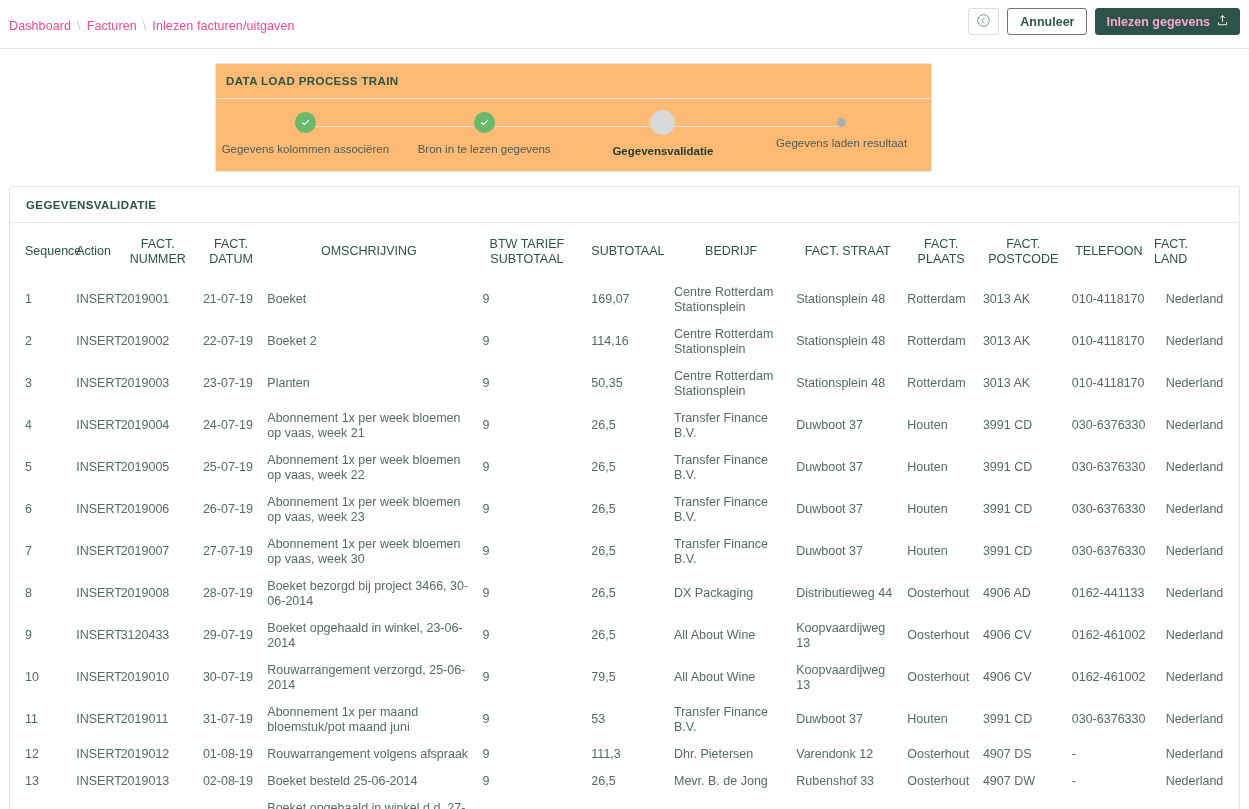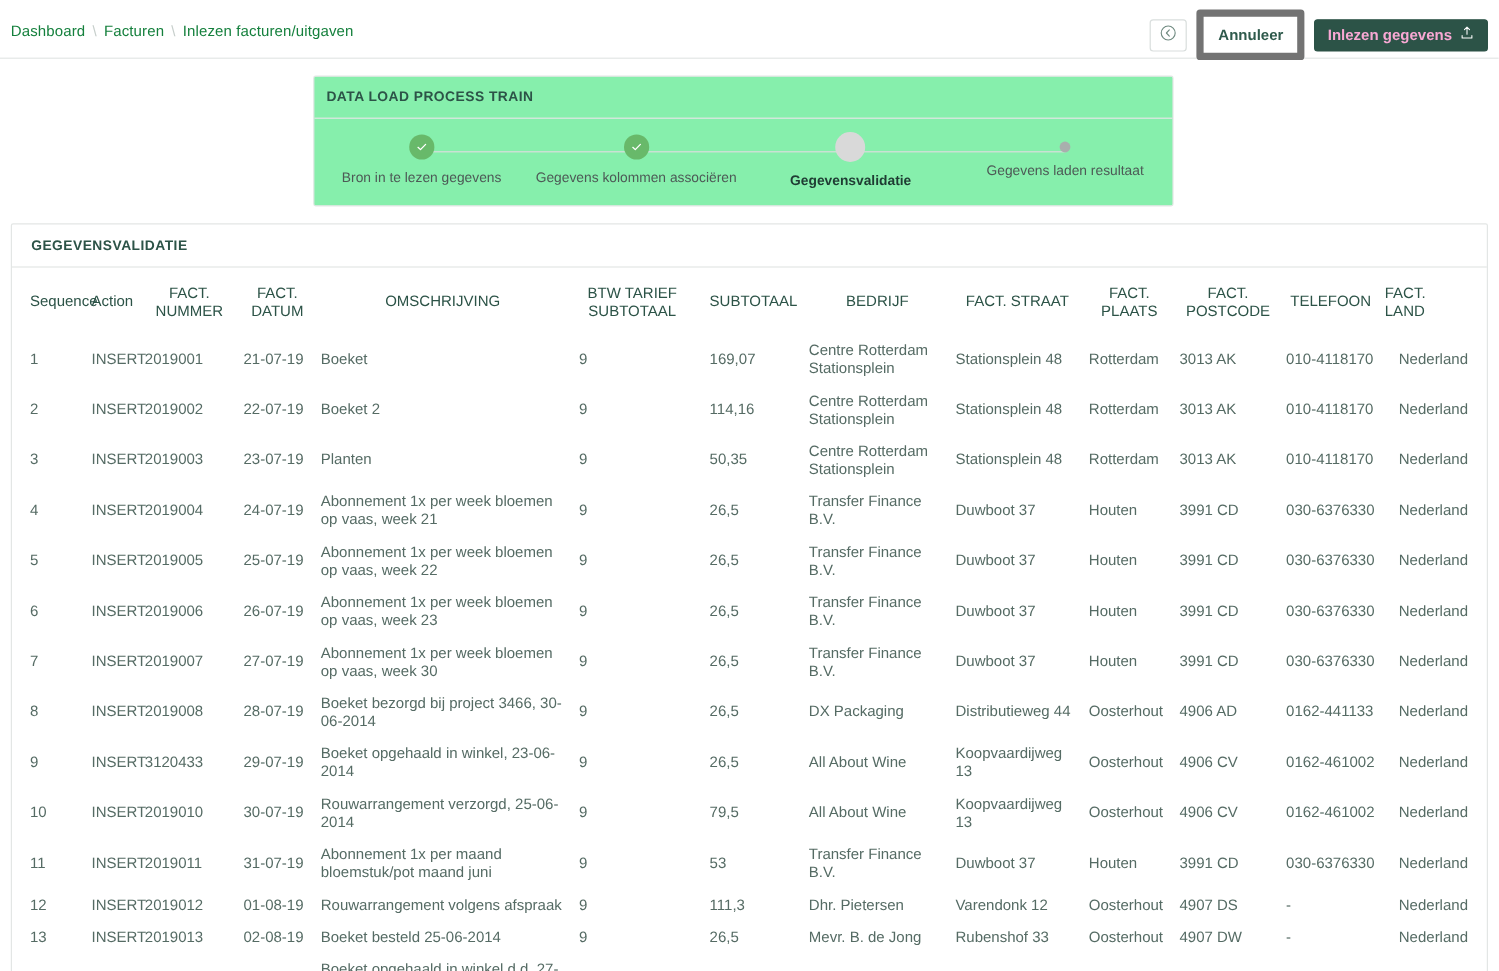--- a/index.html
+++ b/index.html
@@ -20,21 +20,21 @@
     background: #ffffff;
   }
   .breadcrumb {
     position: absolute;
     left: 9px; top: 19px;
     font-size: 12.5px;
     color: #9aa3a0;
     white-space: nowrap;
     letter-spacing: .1px;
   }
-  .breadcrumb .crumb { color: #15803d; }
+  .breadcrumb .crumb { color: #ec4899; }
   .breadcrumb .sep {
     color: #c6cecb;
     padding: 0 6px;
   }
   .topbar-actions {
     position: absolute;
     right: 9px; top: 8px;
     display: flex;
     align-items: center;
     gap: 8px;
@@ -42,23 +42,23 @@
   .icon-btn {
     width: 31px; height: 27px;
     border: 1px solid #d9dedd;
     border-radius: 3px;
     background: #fff;
     display: flex; align-items: center; justify-content: center;
     cursor: pointer;
     padding: 0;
   }
   .btn-outline {
-    height: 42px;
+    height: 27px;
     min-width: 68px;
-    border: 6px solid #737373;
+    border: 1px solid #737373;
     border-radius: 3px;
     background: #fff;
     color: #2f5a4c;
     font-family: "Liberation Sans", sans-serif;
     font-size: 12.5px;
     font-weight: bold;
     padding: 0 12px;
     cursor: pointer;
   }
   .btn-primary {
@@ -76,22 +76,21 @@
     white-space: nowrap;
   }
 
   
   .train-panel {
     position: absolute;
     left: 215px; top: 63px;
     width: 717px;
     border: 1px solid #e3e6e5;
     border-radius: 2px;
-    background: #86efac;
-    margin-left: 46px;
+    background: #fdba74;
   }
   .train-head {
     height: 35px;
     border-bottom: 1px solid #e3e6e5;
     display: flex; align-items: center;
     padding-left: 10px;
   }
   .train-title {
     font-size: 11.5px;
     font-weight: bold;
@@ -277,31 +276,31 @@
   <div class="train-body">
     <div class="train-steps">
 
       <div class="step">
         <div class="connector"></div>
         <div class="node done">
           <svg class="check" viewBox="0 0 16 16">
             <path d="M3.4 8.4 L6.4 11.2 L12.6 4.8" fill="none" stroke="#ffffff" stroke-width="1.6" stroke-linecap="round" stroke-linejoin="round"></path>
           </svg>
         </div>
-        <div class="step-label">Bron in te lezen gegevens</div>
+        <div class="step-label">Gegevens kolommen associëren</div>
       </div>
 
       <div class="step">
         <div class="connector"></div>
         <div class="node done">
           <svg class="check" viewBox="0 0 16 16">
             <path d="M3.4 8.4 L6.4 11.2 L12.6 4.8" fill="none" stroke="#ffffff" stroke-width="1.6" stroke-linecap="round" stroke-linejoin="round"></path>
           </svg>
         </div>
-        <div class="step-label">Gegevens kolommen associëren</div>
+        <div class="step-label">Bron in te lezen gegevens</div>
       </div>
 
       <div class="step">
         <div class="connector"></div>
         <div class="node current"></div>
         <div class="step-label active">Gegevensvalidatie</div>
       </div>
 
       <div class="step">
 

